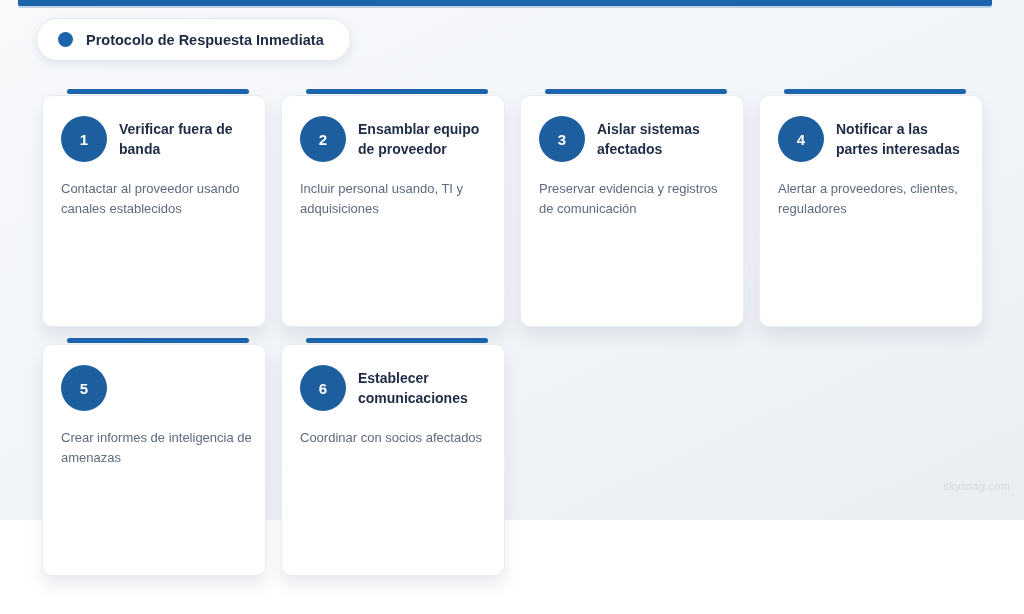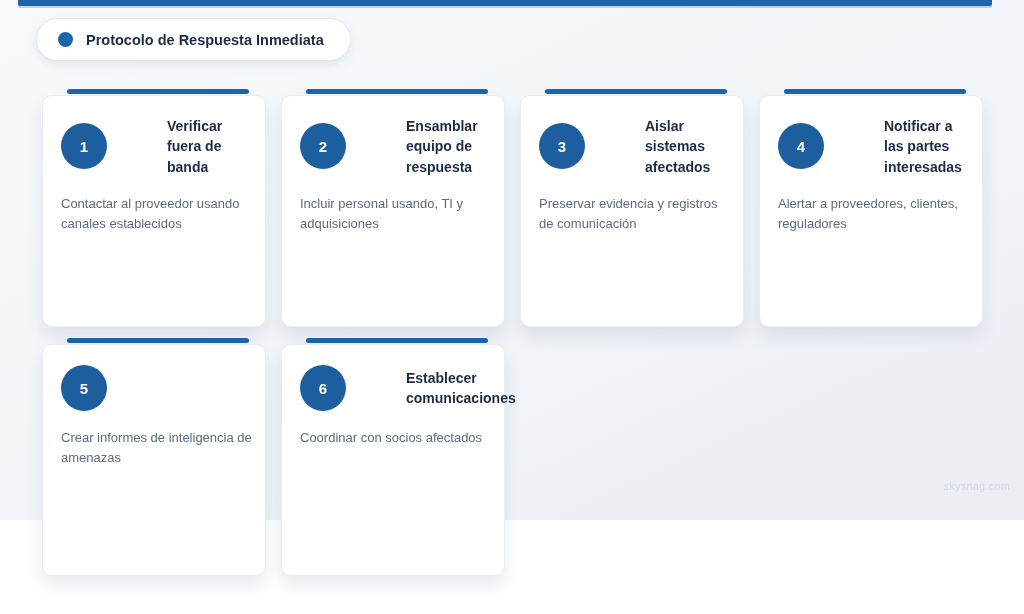--- a/index.html
+++ b/index.html
@@ -86,21 +86,20 @@
     color: #ffffff;
     font-size: 15px;
     font-weight: 700;
   }
   .card-title {
     font-size: 14px;
     line-height: 1.45;
     font-weight: 700;
     color: #1d2b45;
     max-width: 128px;
-    margin-left: 48px;
   }
   .card-desc {
     padding: 17px 12px 0 18px;
     font-size: 13px;
     line-height: 1.55;
     color: #5d6b80;
   }
   .watermark {
     position: absolute;
     right: 14px; bottom: 28px;
@@ -131,21 +130,21 @@
     </div>
     <div class="card-desc">Contactar al proveedor usando canales establecidos</div>
   </div>
 
   <div class="card">
     <div class="card-accent"></div>
     <div class="card-head">
       <div class="num-circle">
         <span class="num">2</span>
       </div>
-      <div class="card-title">Ensamblar equipo de respuesta</div>
+      <div class="card-title">Ensamblar equipo de proveedor</div>
     </div>
     <div class="card-desc">Incluir personal usando, TI y adquisiciones</div>
   </div>
 
   <div class="card">
     <div class="card-accent"></div>
     <div class="card-head">
       <div class="num-circle">
         <span class="num">3</span>
       </div>

